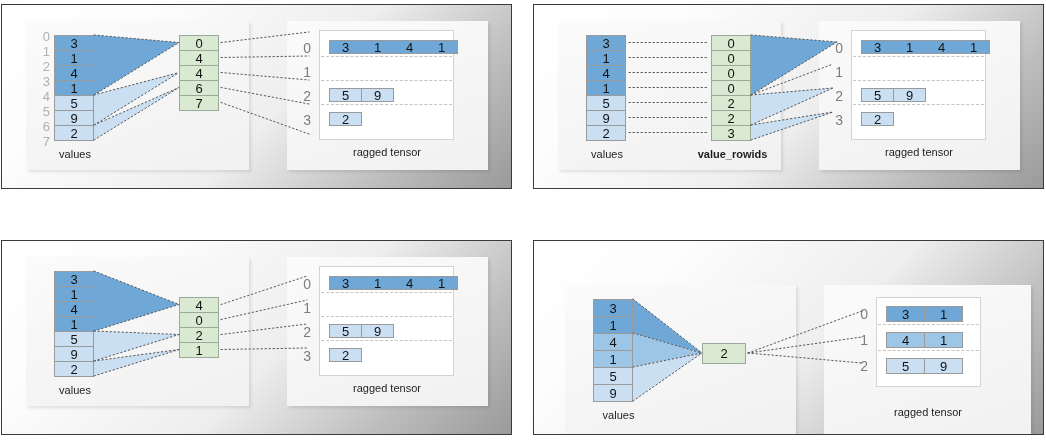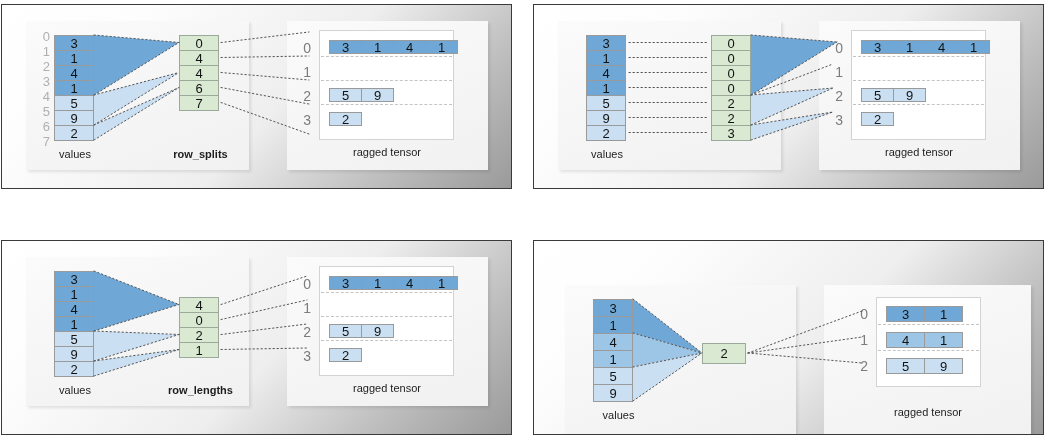--- a/index.html
+++ b/index.html
@@ -119,21 +119,20 @@
         <div class="idx" style="left:10px;top:99px;">6</div>
         <div class="idx" style="left:10px;top:114px;">7</div>
         <div class="caption" style="left:4px;top:126px;width:90px;">values</div>
         <div class="stack" style="left:153px;top:14px;width:40px;height:75px;">
           <div class="cellv c-green" style="top:0px;height:16px;">0</div>
           <div class="cellv c-green" style="top:15px;height:16px;">4</div>
           <div class="cellv c-green" style="top:30px;height:16px;">4</div>
           <div class="cellv c-green" style="top:45px;height:16px;">6</div>
           <div class="cellv c-green" style="top:60px;height:16px;">7</div>
         </div>
-        <div class="caption bold" style="left:112px;top:126px;width:125px;">row_splits</div>
       </div>
       <div class="panel shadowed" style="left:285px;top:16px;width:201px;height:149px;">
         <div class="outerbox" style="left:32px;top:9px;width:135px;height:110px;"></div>
         <div class="brk big" style="left:29px;top:6px;width:11px;height:116px;">
           <span style="left:0px;"></span>
           <span style="left:0;top:0;"></span>
           <span style="left:0;bottom:0;"></span>
         </div>
         <div class="brk big" style="left:159px;top:6px;width:11px;height:116px;">
           <span style="left:6px;"></span>
@@ -227,20 +226,21 @@
         <div class="caption" style="left:4px;top:126px;width:90px;">values</div>
         <div class="stack" style="left:153px;top:14px;width:40px;height:105px;">
           <div class="cellv c-green" style="top:0px;height:16px;">0</div>
           <div class="cellv c-green" style="top:15px;height:16px;">0</div>
           <div class="cellv c-green" style="top:30px;height:16px;">0</div>
           <div class="cellv c-green" style="top:45px;height:16px;">0</div>
           <div class="cellv c-green" style="top:60px;height:16px;">2</div>
           <div class="cellv c-green" style="top:75px;height:16px;">2</div>
           <div class="cellv c-green" style="top:90px;height:16px;">3</div>
         </div>
+        <div class="caption bold" style="left:112px;top:126px;width:125px;">value_rowids</div>
       </div>
       <div class="panel shadowed" style="left:285px;top:16px;width:201px;height:149px;">
         <div class="outerbox" style="left:32px;top:9px;width:135px;height:110px;"></div>
         <div class="brk big" style="left:29px;top:6px;width:11px;height:116px;">
           <span style="left:0px;"></span>
           <span style="left:0;top:0;"></span>
           <span style="left:0;bottom:0;"></span>
         </div>
         <div class="brk big" style="left:159px;top:6px;width:11px;height:116px;">
           <span style="left:6px;"></span>
@@ -334,21 +334,20 @@
           <div class="cellv c-blue-l" style="top:75px;height:16px;">9</div>
           <div class="cellv c-blue-l" style="top:90px;height:16px;">2</div>
         </div>
         <div class="caption" style="left:4px;top:126px;width:90px;">values</div>
         <div class="stack" style="left:153px;top:40px;width:40px;height:60px;">
           <div class="cellv c-green" style="top:0px;height:16px;">4</div>
           <div class="cellv c-green" style="top:15px;height:16px;">0</div>
           <div class="cellv c-green" style="top:30px;height:16px;">2</div>
           <div class="cellv c-green" style="top:45px;height:16px;">1</div>
         </div>
-        <div class="caption bold" style="left:112px;top:126px;width:125px;">row_lengths</div>
       </div>
       <div class="panel shadowed" style="left:285px;top:16px;width:201px;height:149px;">
         <div class="outerbox" style="left:32px;top:9px;width:135px;height:110px;"></div>
         <div class="brk big" style="left:29px;top:6px;width:11px;height:116px;">
           <span style="left:0px;"></span>
           <span style="left:0;top:0;"></span>
           <span style="left:0;bottom:0;"></span>
         </div>
         <div class="brk big" style="left:159px;top:6px;width:11px;height:116px;">
           <span style="left:6px;"></span>

